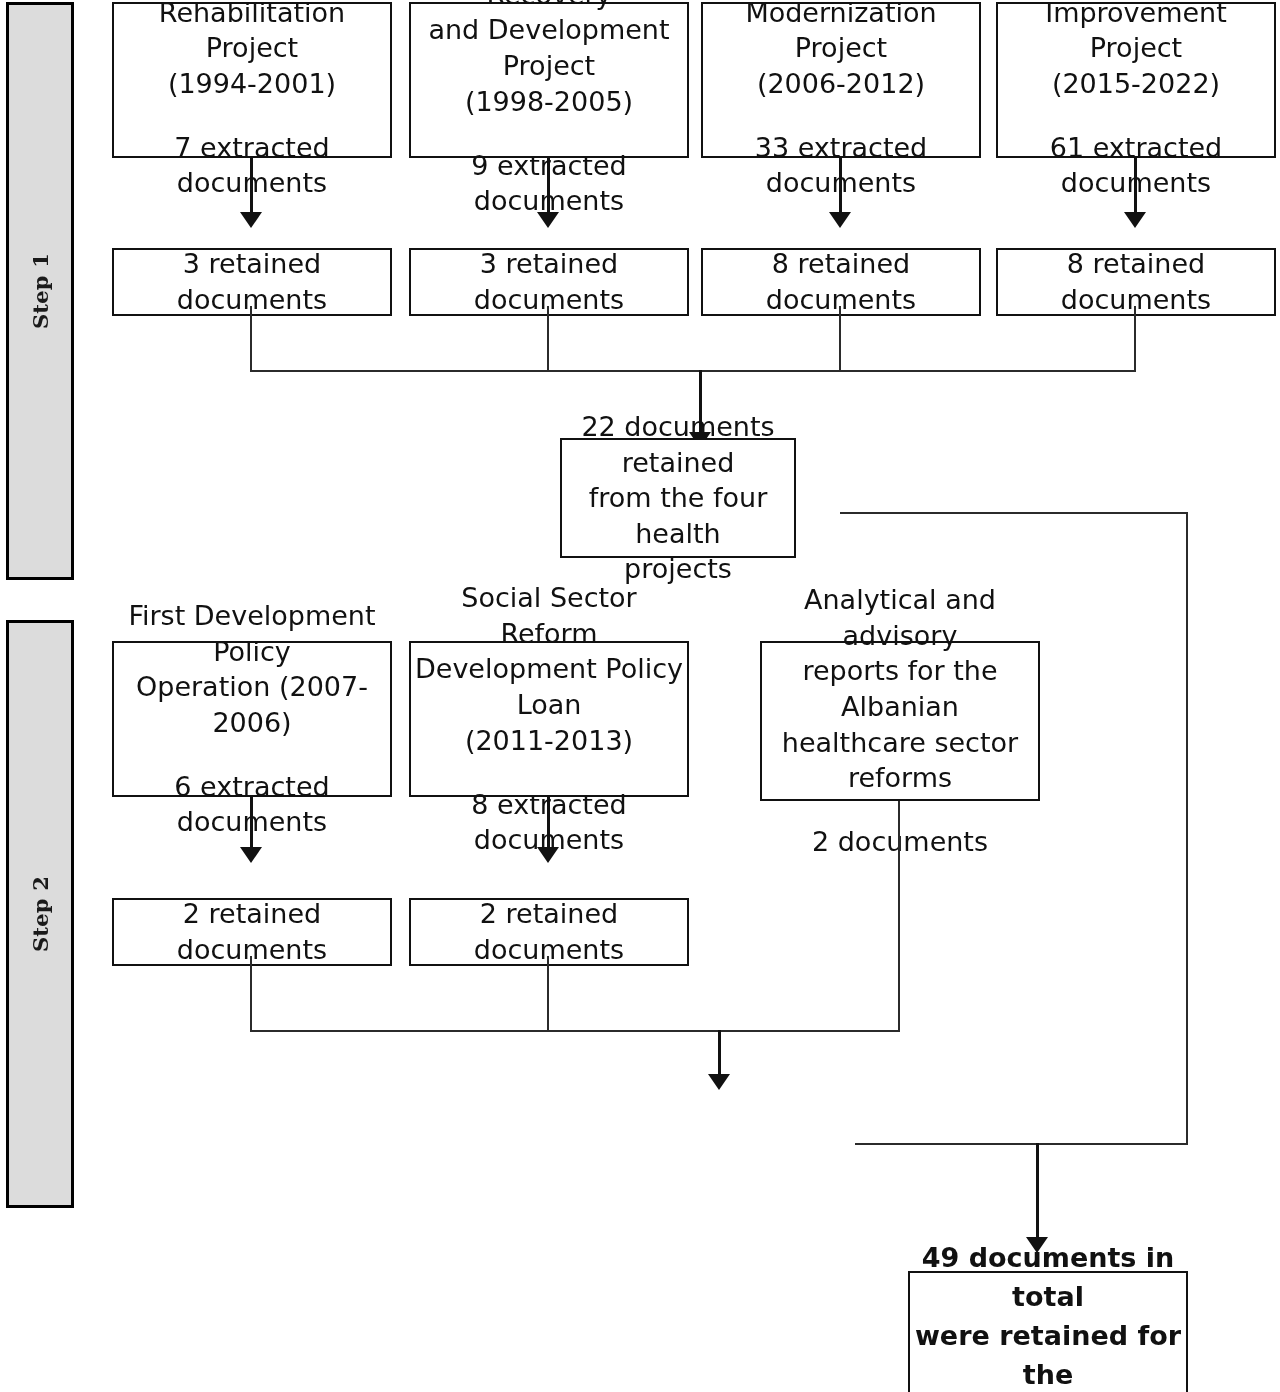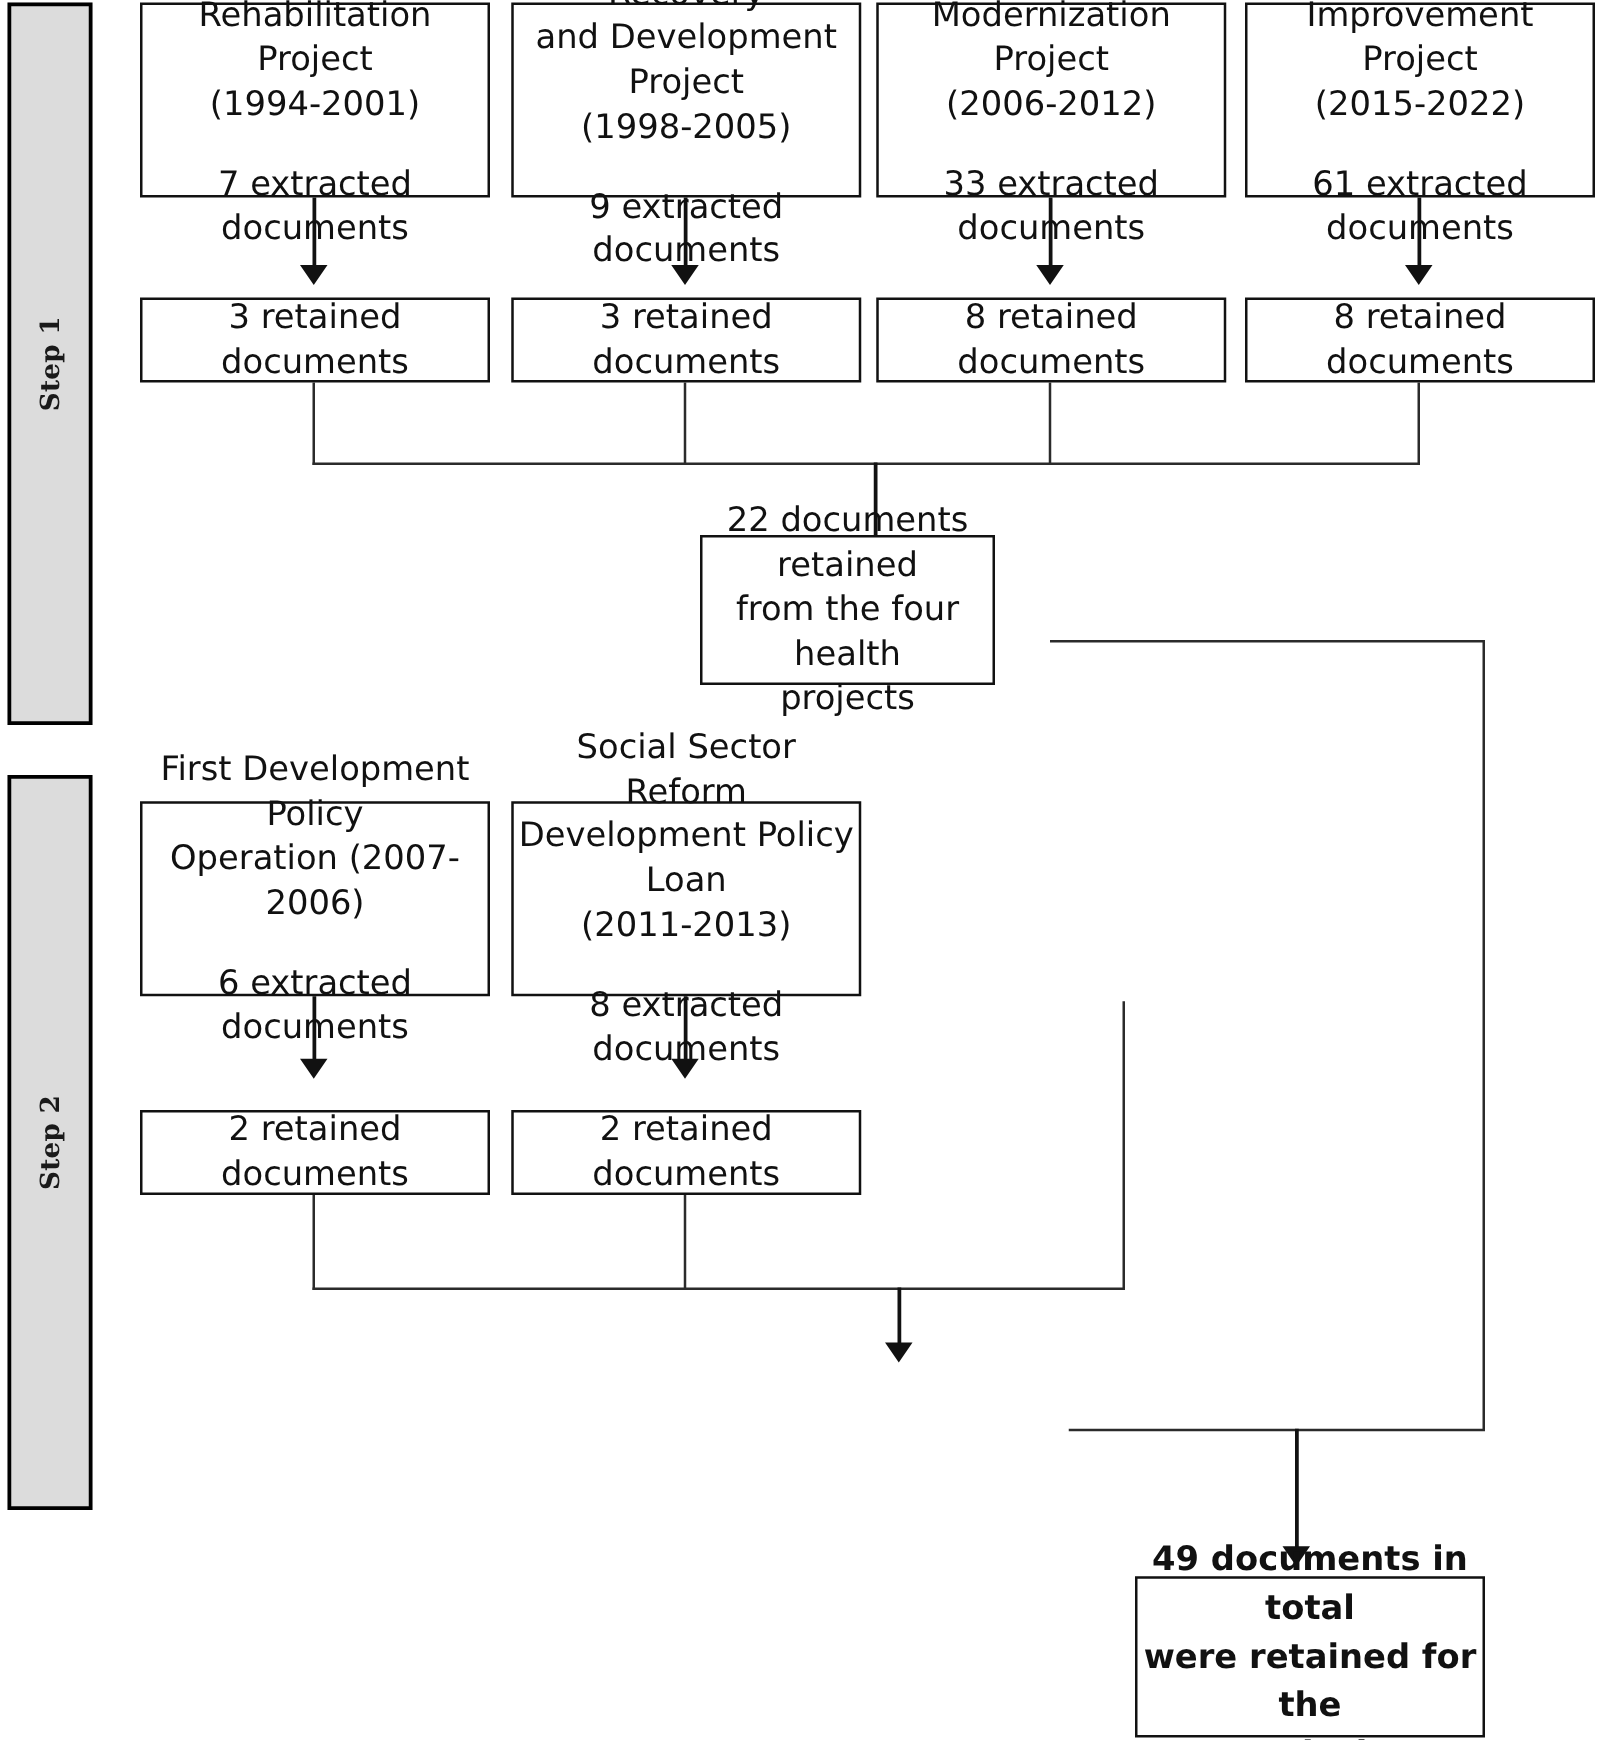--- a/index.html
+++ b/index.html
@@ -49,20 +49,21 @@
     line-height: 1.32;
   }
   .node .title {
     white-space: pre-line;
   }
   .node .count {
     margin-top: 1.05em;
   }
   .node.single {
     justify-content: center;
+    margin-top: 10px;
   }
   .node.single .count {
     margin-top: 0;
   }
   .node.bold {
     font-weight: bold;
     line-height: 1.45;
   }
   
   .vline {
@@ -180,20 +181,26 @@
     <span class="count">6 extracted documents</span>
   </div>
 
   <div class="node" style="left:409px; top:641px; width:280px; height:156px;">
     <span class="title">Social Sector Reform
 Development Policy Loan
 (2011-2013)</span>
     <span class="count">8 extracted documents</span>
   </div>
 
+  <div class="node" style="left:760px; top:641px; width:280px; height:160px;">
+    <span class="title">Analytical and advisory
+reports for the Albanian
+healthcare sector reforms</span>
+    <span class="count">2 documents</span>
+  </div>
 
   <div class="vline" style="left:250px; top:797px; height:52px;"></div>
   <div class="arrowhead" style="left:240px; top:847px;"></div>
 
   <div class="vline" style="left:547px; top:797px; height:52px;"></div>
   <div class="arrowhead" style="left:537px; top:847px;"></div>
 
   <div class="vline thin" style="left:898px; top:801px; height:230px;"></div>
 
   <div class="node single" style="left:112px; top:888px; width:280px; height:68px;">

